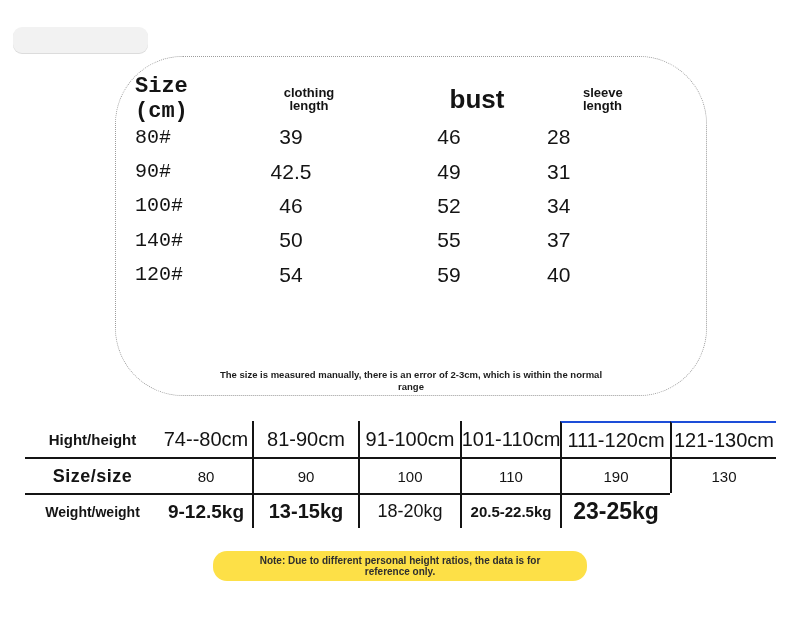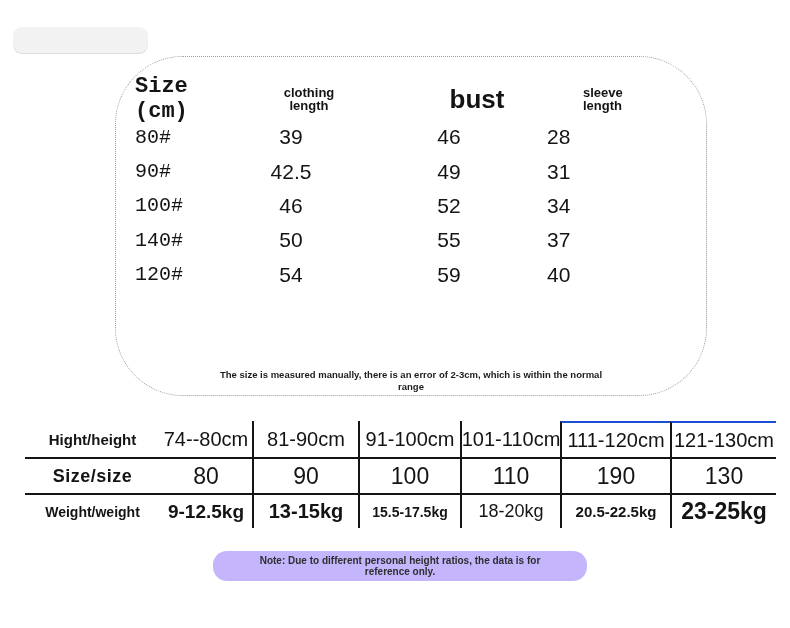--- a/index.html
+++ b/index.html
@@ -34,31 +34,31 @@
     grid-template-columns:135px 92px 106px 102px 100px 110px 106px;
     grid-template-rows:36px 36px 35px;}
   .cell{display:flex;align-items:center;justify-content:center;box-sizing:border-box;
     white-space:nowrap;}
   .vline{border-left:2px solid #141414;}
   .hline{border-top:2px solid #141414;}
   .topline{border-top:2px solid #1d4ed8;}
   .rl1{font-size:15px;font-weight:bold;}
   .rv1{font-size:20px;}
   .rl2{font-size:18px;font-weight:bold;letter-spacing:.5px;}
-  .rv2{font-size:23px;}
+  .rv2{font-size:15px;}
   .rl3{font-size:14px;font-weight:bold;}
   .w0{font-size:19px;font-weight:bold;}
   .w1{font-size:20px;font-weight:bold;}
   .w2{font-size:14px;font-weight:bold;}
   .w3{font-size:18px;font-weight:normal;}
   .w4{font-size:15px;font-weight:bold;}
   .w5{font-size:23px;font-weight:bold;}
   
   .fnote{position:absolute;left:213px;top:551px;width:374px;height:30px;border-radius:14px;
-    background:#c4b5fd;display:flex;flex-direction:column;align-items:center;justify-content:center;
+    background:#fde047;display:flex;flex-direction:column;align-items:center;justify-content:center;
     font-size:10px;font-weight:bold;line-height:11.5px;color:#2e2e2e;text-align:center;}
 </style>
 </head>
 <body>
 
 <div class="blob"></div>
 
 <div class="panel">
   <div class="sp-head">
     <div class="c1 h-size">Size (cm)</div>
@@ -124,21 +124,20 @@
   <div class="cell rv2 hline">80</div>
   <div class="cell rv2 hline vline">90</div>
   <div class="cell rv2 hline vline">100</div>
   <div class="cell rv2 hline vline">110</div>
   <div class="cell rv2 hline vline">190</div>
   <div class="cell rv2 hline vline">130</div>
 
   <div class="cell rl3 hline">Weight/weight</div>
   <div class="cell w0 hline">9-12.5kg</div>
   <div class="cell w1 hline vline">13-15kg</div>
-  <div class="cell w2 hline vline">15.5-17.5kg</div>
   <div class="cell w3 hline vline">18-20kg</div>
   <div class="cell w4 hline vline">20.5-22.5kg</div>
   <div class="cell w5 hline vline">23-25kg</div>
 </div>
 
 <div class="fnote">
   <div>Note: Due to different personal height ratios, the data is for</div>
   <div>reference only.</div>
 </div>
 

